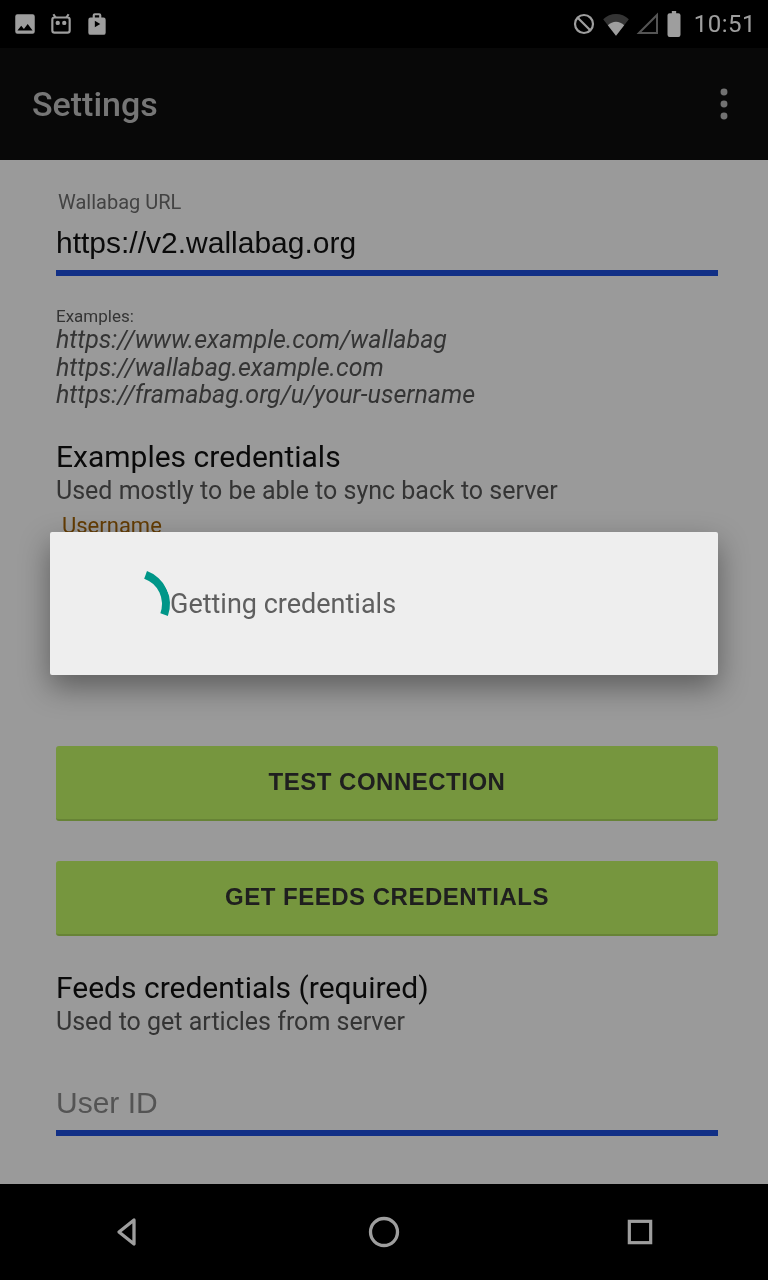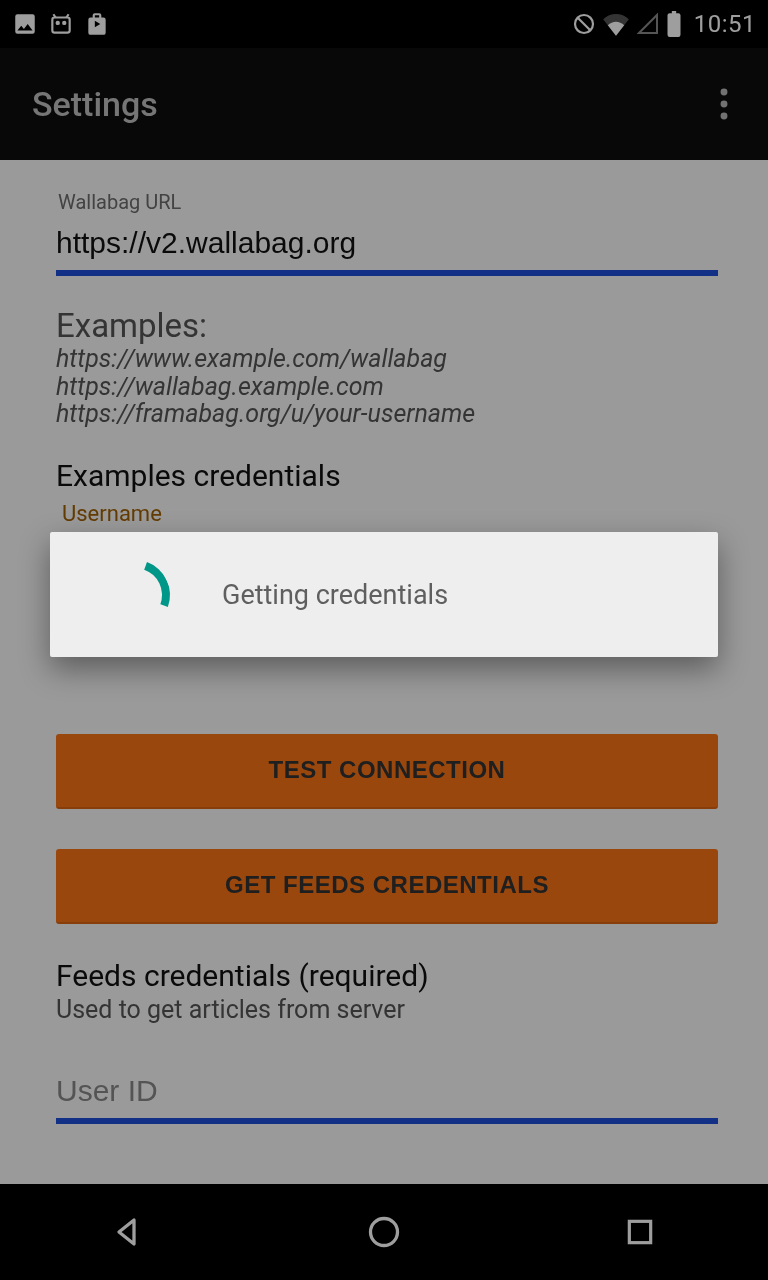--- a/index.html
+++ b/index.html
@@ -16,40 +16,40 @@
   
   .app-bar { position:absolute; top:48px; left:0; right:0; height:112px; background:#0e0e0e; display:flex; align-items:center; justify-content:space-between; padding:0 24px 0 32px; }
   .app-title { color:#bfbfbf; font-size:34px; font-weight:500; }
   .overflow { width:40px; height:56px; display:flex; align-items:center; justify-content:center; color:#b8b8b8; cursor:pointer; }
 
   
   .content { position:absolute; top:160px; left:0; right:0; bottom:96px; background:#f9f9f9; padding: 30px 50px 12px 56px; overflow:hidden; }
   .field-label-small { color:#6c6c6c; font-size:20px; margin-left:2px; }
   .text-input { width: 100%; border:none; border-bottom:6px solid #1d4ed8; background:transparent; font-size:30px; padding:12px 0 10px 0; color:#111; outline:none; }
   .text-input::placeholder { color:#888; }
-  .examples-title { color:#555; font-size:33px; margin-top:30px; }
+  .examples-title { color:#555; font-size:17px; margin-top:30px; }
   .examples-list { color:#555; font-size:25px; font-style:italic; line-height:1.1; }
   .section-title { color:#111; font-size:30px; font-weight:400; margin-top:30px; }
   .section-sub { color:#555; font-size:25px; margin-top:2px; }
   .username-label { color:#a16207; font-size:22px; margin-top:8px; margin-left:6px; }
 
   .spacer-200 { height:208px; }
 
-  .wide-button { width:100%; height:75px; background:#f97316; border:none; border-bottom:2px solid rgba(0,0,0,0.12); border-radius:3px; font-size:24px; font-weight:700; letter-spacing:0.5px; color:#333; margin-top:0; cursor:pointer; }
+  .wide-button { width:100%; height:75px; background:#bef264; border:none; border-bottom:2px solid rgba(0,0,0,0.12); border-radius:3px; font-size:24px; font-weight:700; letter-spacing:0.5px; color:#333; margin-top:0; cursor:pointer; }
   .feeds-credentials-btn { margin-top:40px; }
 
   
   .nav-bar { position:absolute; left:0; right:0; bottom:0; height:96px; background:#000; display:flex; align-items:center; justify-content:space-around; }
   .nav-btn { width:120px; height:60px; display:flex; align-items:center; justify-content:center; color:#fff; cursor:pointer; }
 
   
   .scrim { position:absolute; inset:0; background:rgba(0,0,0,0.38); }
 
   
-  .dialog { position:absolute; left:50px; right:50px; top:532px; height:125px; background:#eeeeee; box-shadow:0 12px 30px rgba(0,0,0,0.4); display:flex; align-items:center; padding:0 50px; gap:52px; border-radius:2px; }
+  .dialog { position:absolute; left:50px; right:50px; top:532px; height:143px; background:#eeeeee; box-shadow:0 12px 30px rgba(0,0,0,0.4); display:flex; align-items:center; padding:0 50px; border-radius:2px; }
   .spinner { width:70px; height:70px; position:relative; }
   .spinner::before { content:""; position:absolute; inset:0; border-radius:50%; border:8px solid transparent; border-right-color:#009688; transform:rotate(-25deg); }
   .dialog-text { color:#5f5f5f; font-size:27px; }
 
   svg { display:block; }
 </style>
 </head>
 <body>
 
 <div class="screen">
@@ -116,20 +116,21 @@
   <div class="content">
     <div class="field-label-small">Wallabag URL</div>
     <input class="text-input" type="text" value="https://v2.wallabag.org" style="">
 
     <div class="examples-title">Examples:</div>
     <div class="examples-list">https://www.example.com/wallabag</div>
     <div class="examples-list">https://wallabag.example.com</div>
     <div class="examples-list">https://framabag.org/u/your-username</div>
 
     <div class="section-title">Examples credentials</div>
+    <div class="section-sub">Used mostly to be able to sync back to server</div>
     <div class="username-label">Username</div>
 
     <div class="spacer-200"></div>
 
     <button class="wide-button">TEST CONNECTION</button>
     <button class="wide-button feeds-credentials-btn">GET FEEDS CREDENTIALS</button>
 
     <div class="section-title" style="margin-top:34px;">Feeds credentials (required)</div>
     <div class="section-sub">Used to get articles from server</div>
 

